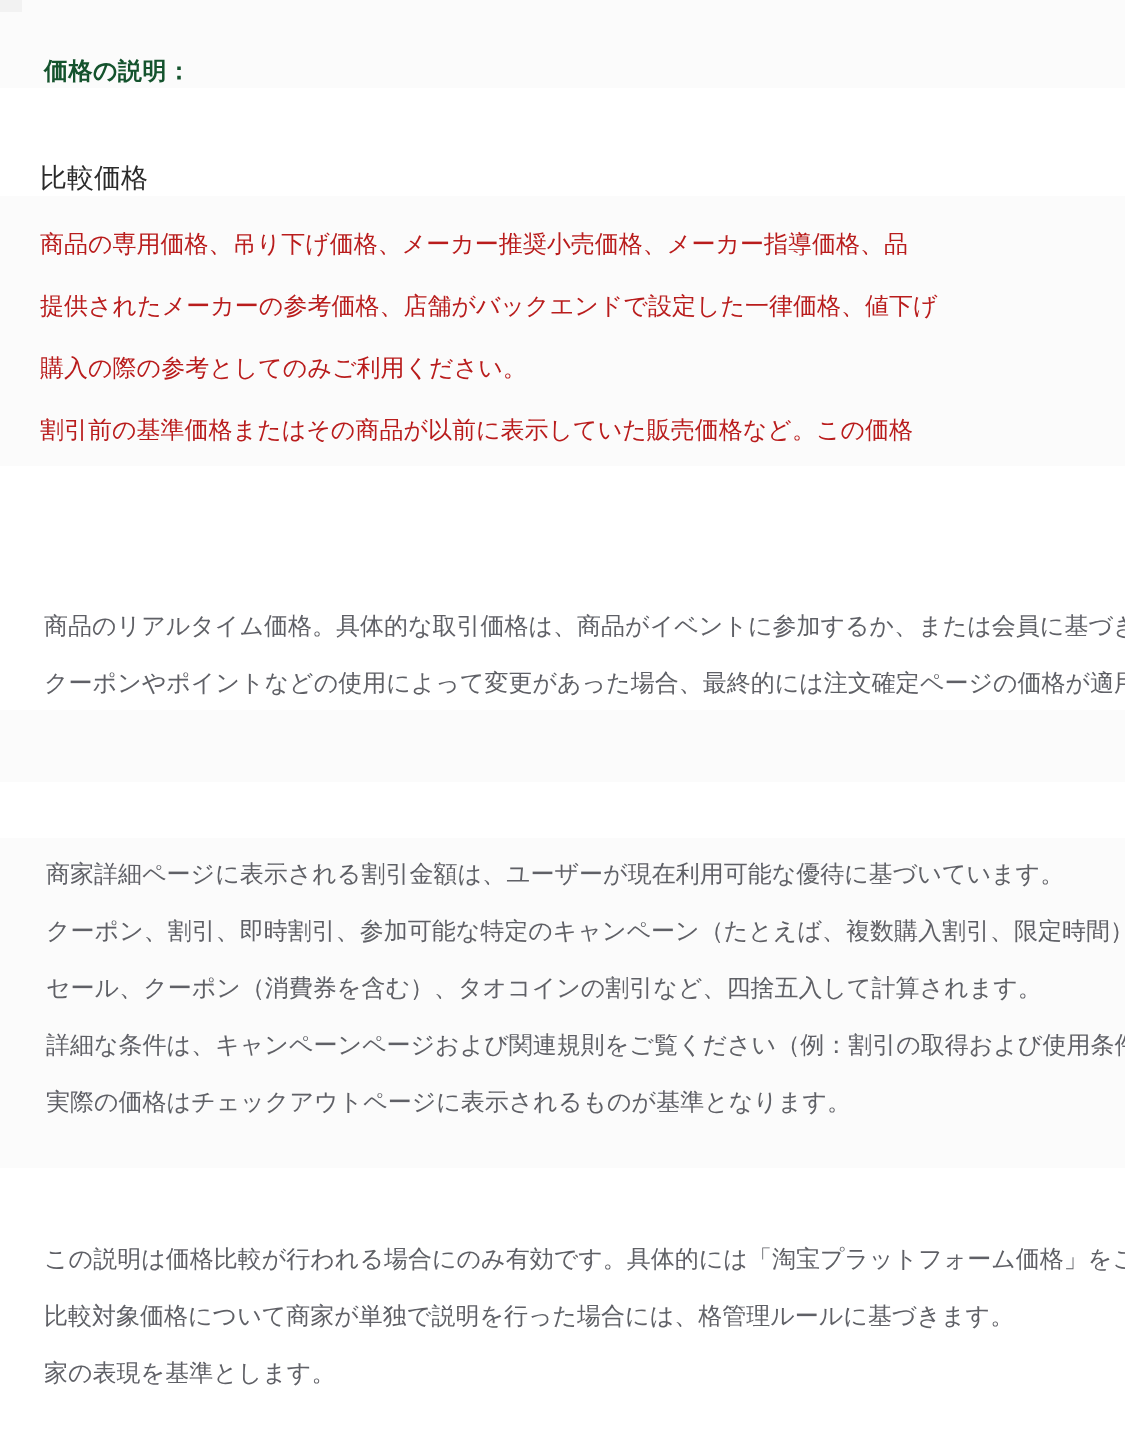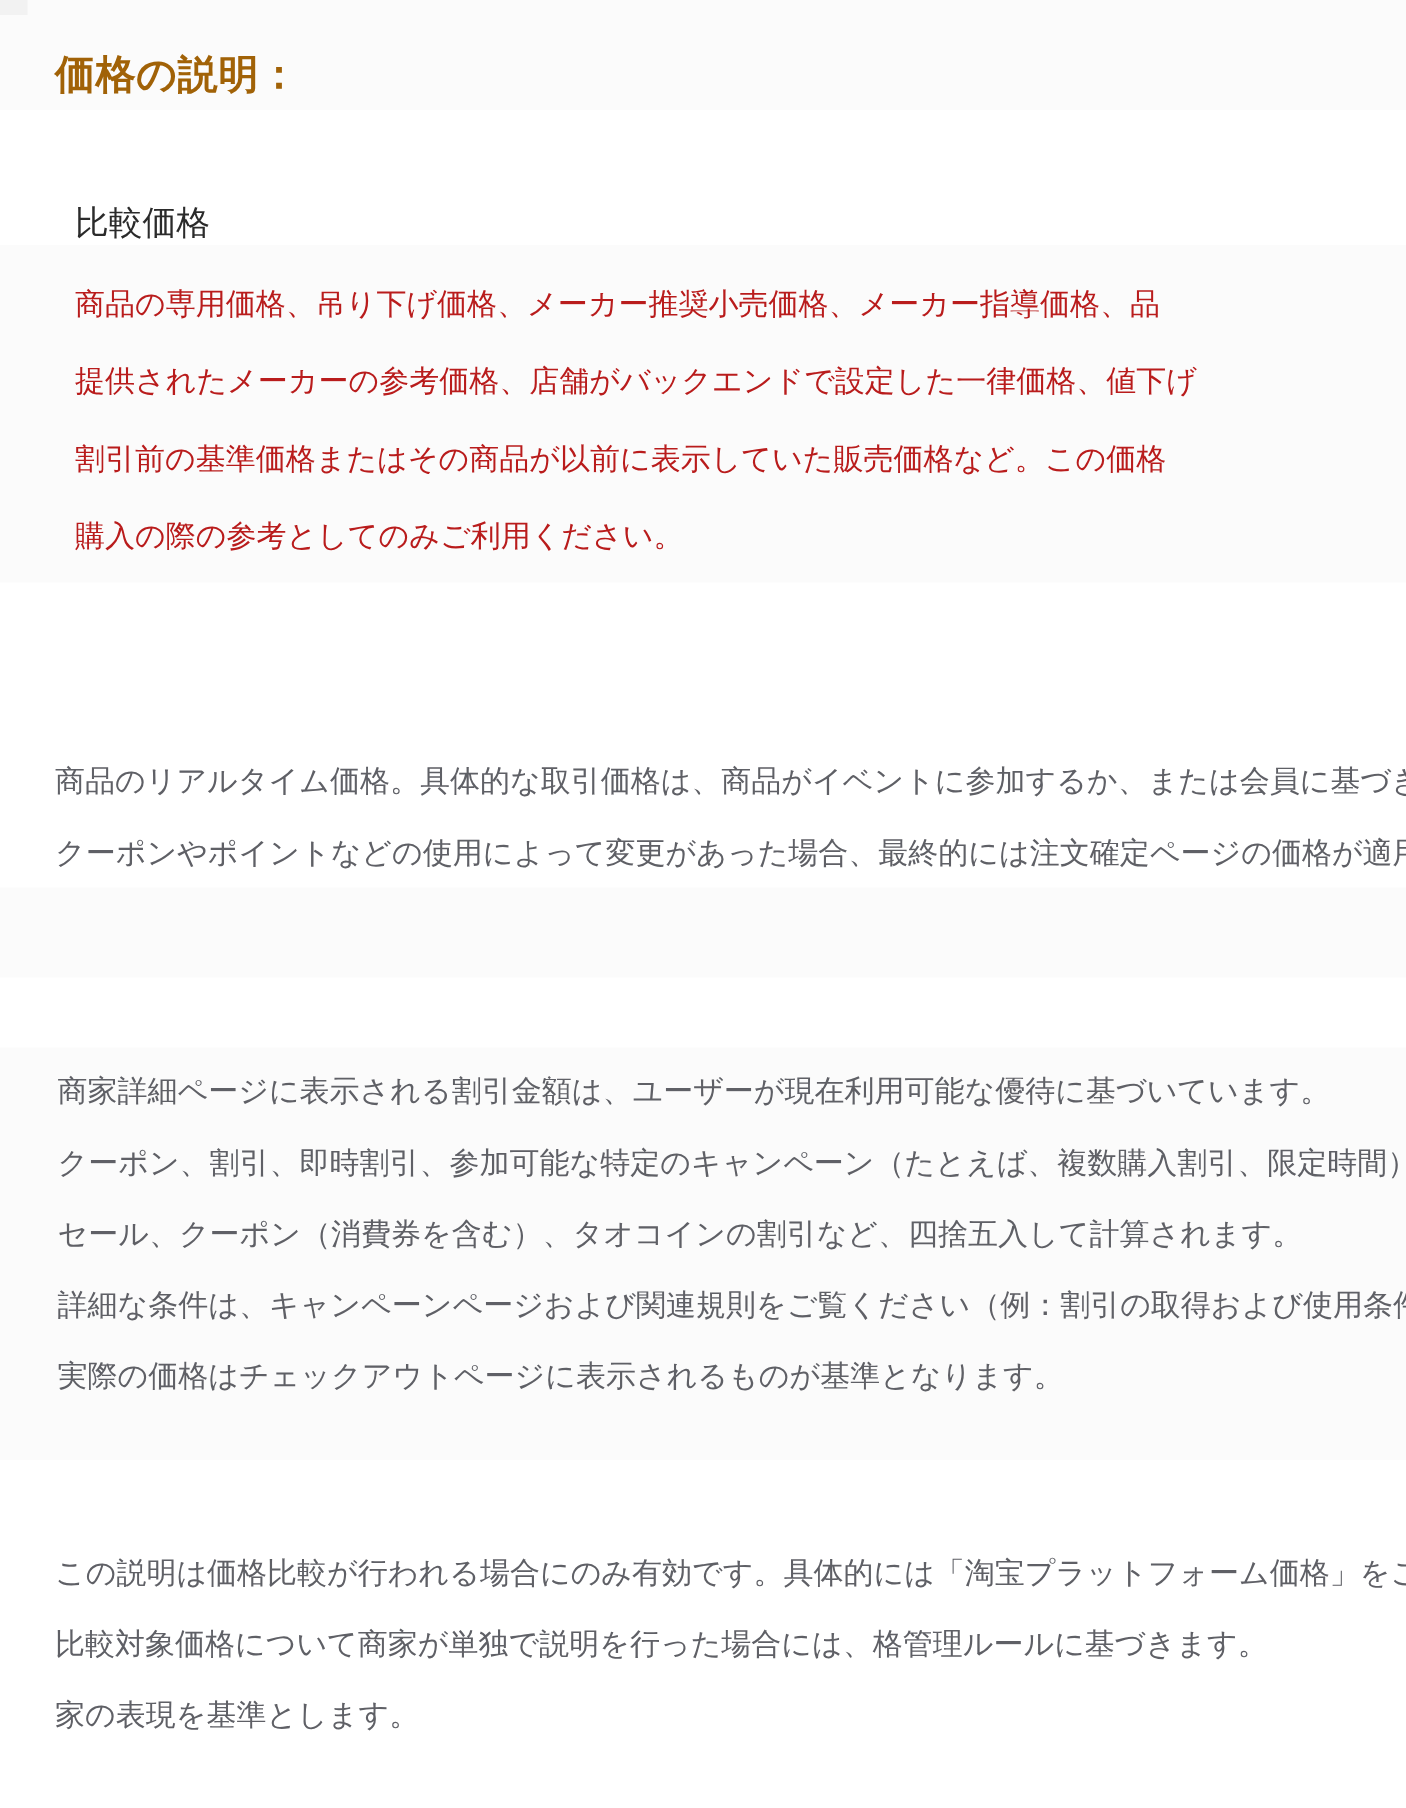--- a/index.html
+++ b/index.html
@@ -21,24 +21,24 @@
     height: 1446px;
     box-sizing: border-box;
     padding: 0;
     background: #ffffff;
   }
 
   
   .main-title {
     position: absolute;
     left: 44px;
-    top: 16px;
-    font-size: 32px;
+    top: 33px;
+    font-size: 24px;
     font-weight: bold;
-    color: #a16207;
+    color: #14532d;
     letter-spacing: 0.5px;
     line-height: 44px;
   }
 
   
   .section-heading {
     font-size: 27px;
     font-weight: normal;
     color: #2b2b2b;
     line-height: 40px;
@@ -71,21 +71,21 @@
     font-weight: bold;
     color: #1d1d1f;
     line-height: 56px;
     white-space: nowrap;
     margin: 0;
   }
 
   
   .block {
     position: absolute;
-    left: 60px;
+    left: 40px;
   }
 
   #block-compare-heading { top: 158px; }
   #block-compare-body    { top: 213px; }
   #block-price-heading   { top: 535px; left: 46px; }
   #block-price-body      { top: 597px; left: 44px; }
   #block-emph            { top: 718px; left: 40px; }
   #block-discount-body   { top: 845px; left: 46px; }
   #block-note-body       { top: 1230px; left: 44px; }
 
@@ -124,22 +124,22 @@
 
   <h1 class="main-title">価格の説明：</h1>
 
   <div class="block" id="block-compare-heading">
     <h2 class="section-heading">比較価格</h2>
   </div>
 
   <div class="block" id="block-compare-body">
     <p class="body-line">商品の専用価格、吊り下げ価格、メーカー推奨小売価格、メーカー指導価格、品</p>
     <p class="body-line">提供されたメーカーの参考価格、店舗がバックエンドで設定した一律価格、値下げ</p>
+    <p class="body-line">購入の際の参考としてのみご利用ください。</p>
     <p class="body-line">割引前の基準価格またはその商品が以前に表示していた販売価格など。この価格</p>
-    <p class="body-line">購入の際の参考としてのみご利用ください。</p>
   </div>
 
 
   <div class="block" id="block-price-body">
     <p class="body-line tight darker">商品のリアルタイム価格。具体的な取引価格は、商品がイベントに参加するか、または会員に基づき</p>
     <p class="body-line tight darker">クーポンやポイントなどの使用によって変更があった場合、最終的には注文確定ページの価格が適用</p>
   </div>
 
 
   <div class="block" id="block-discount-body">

